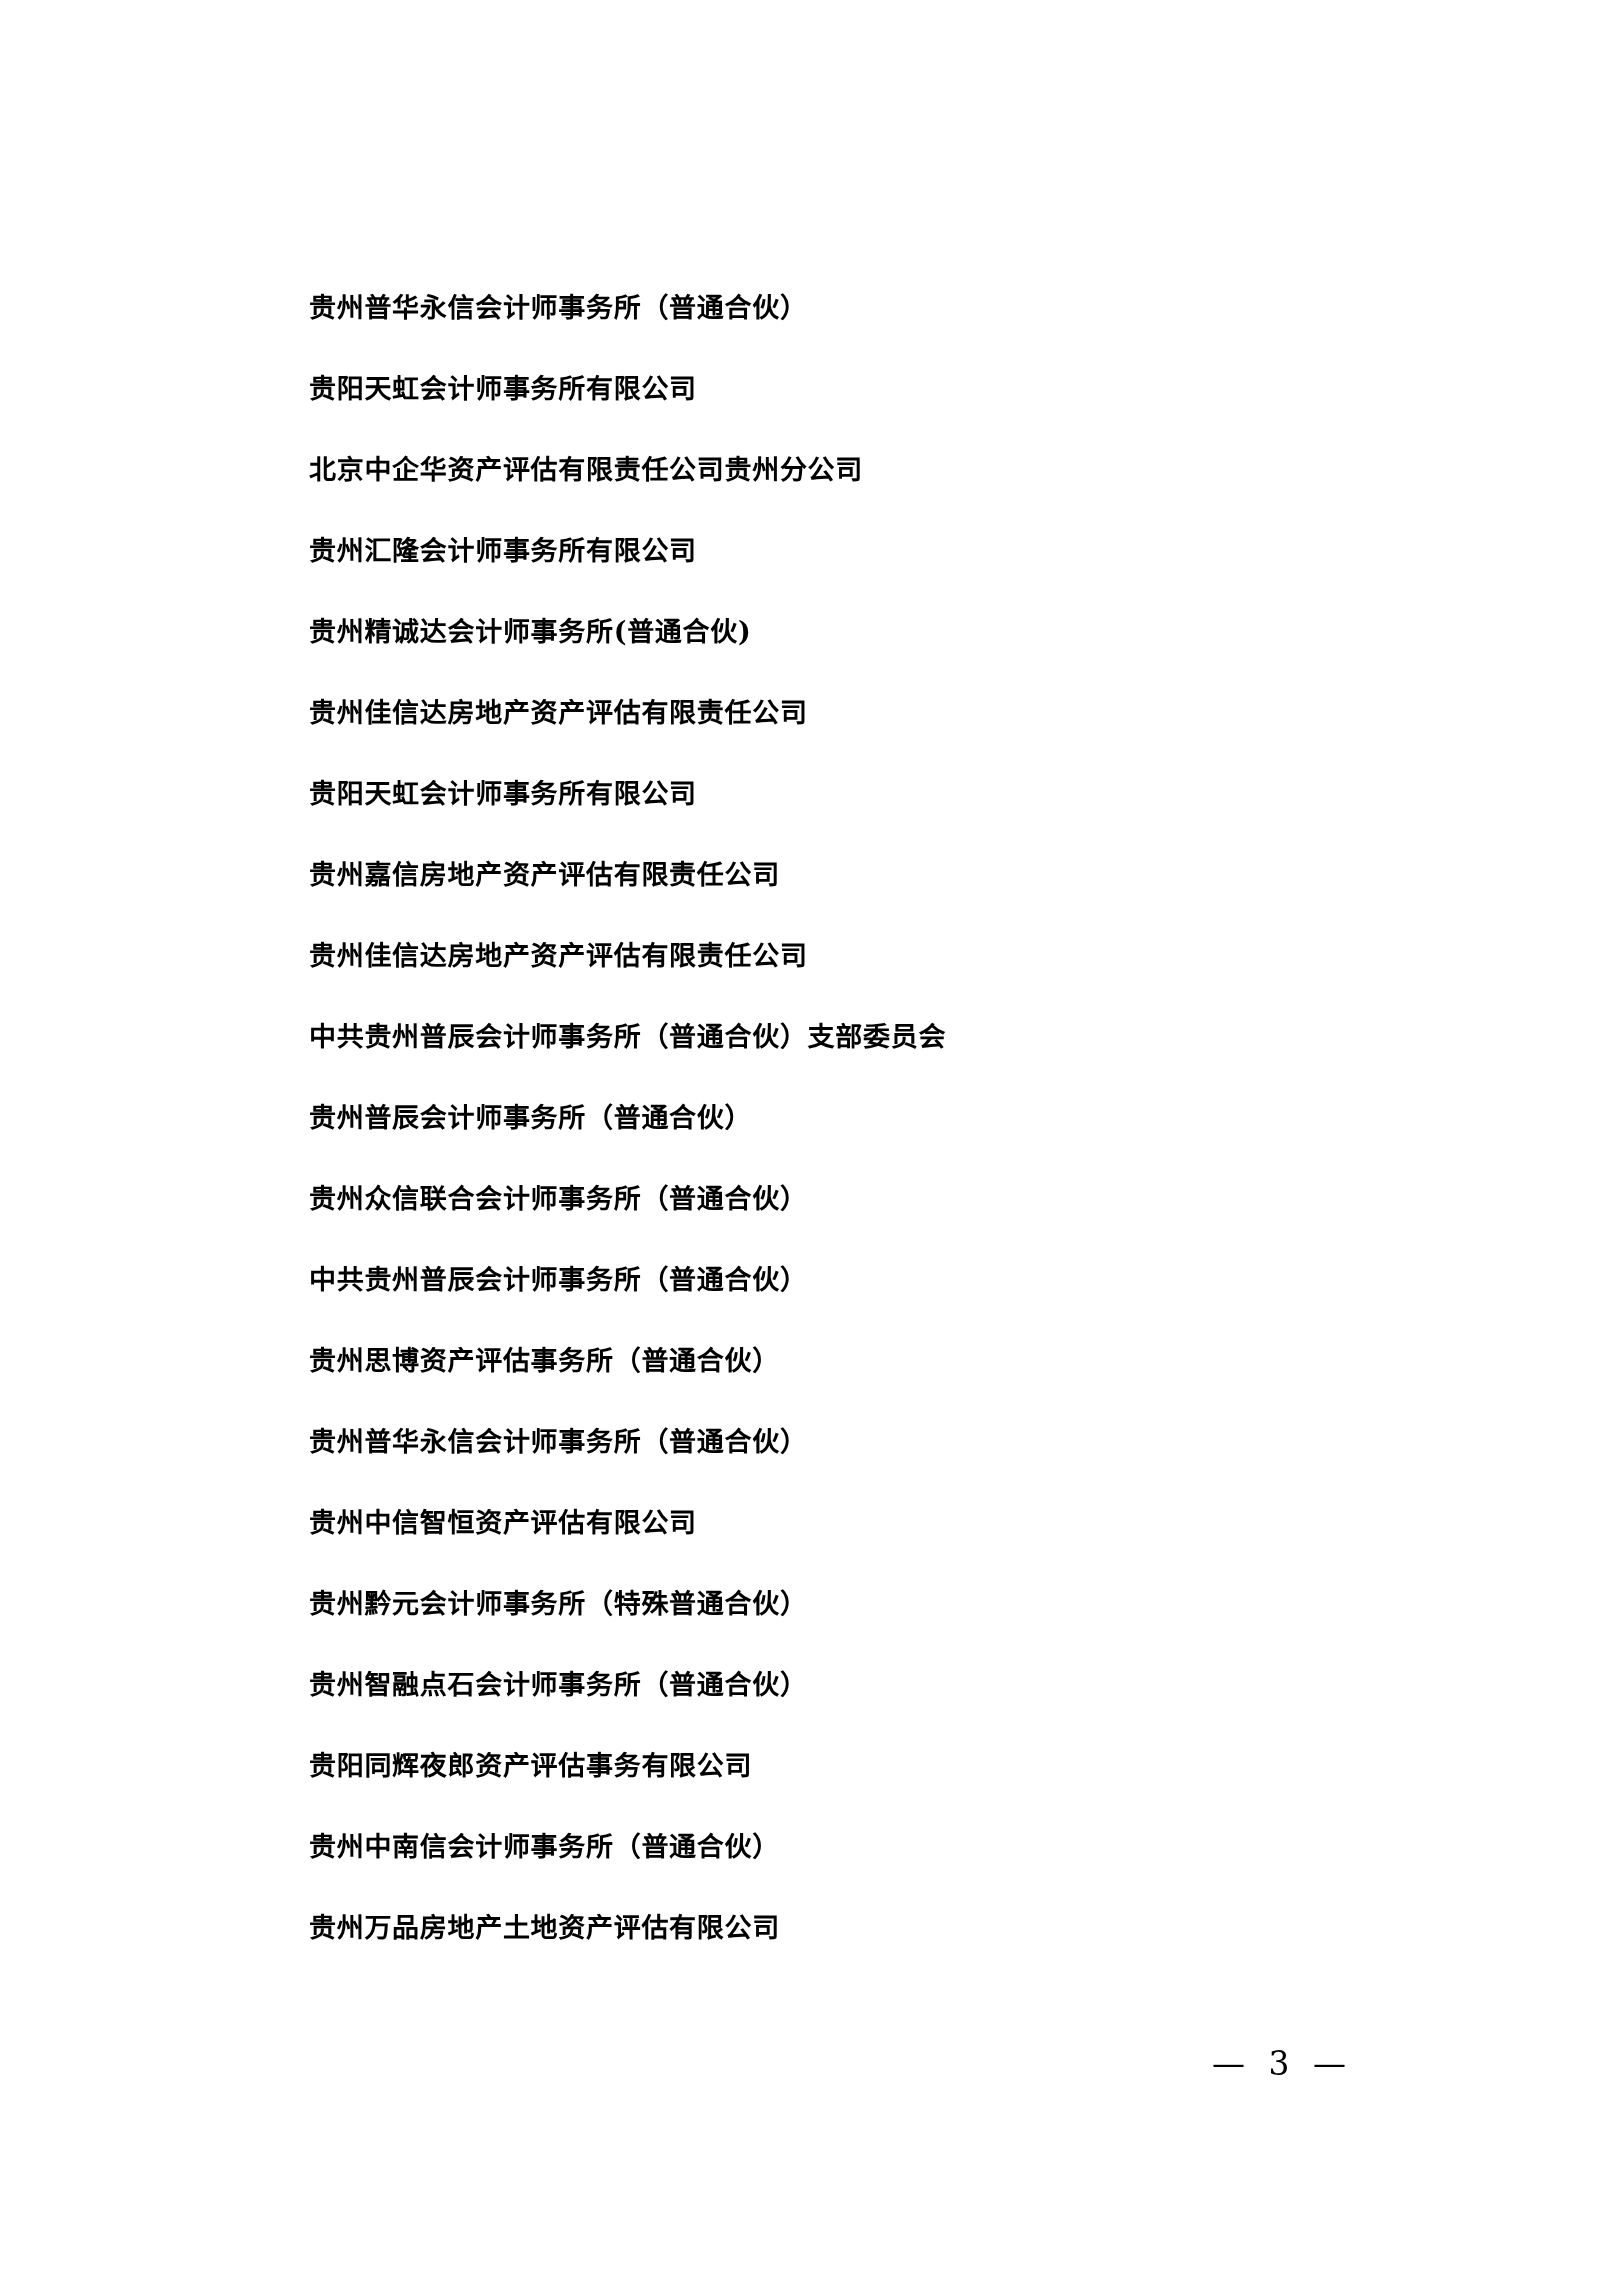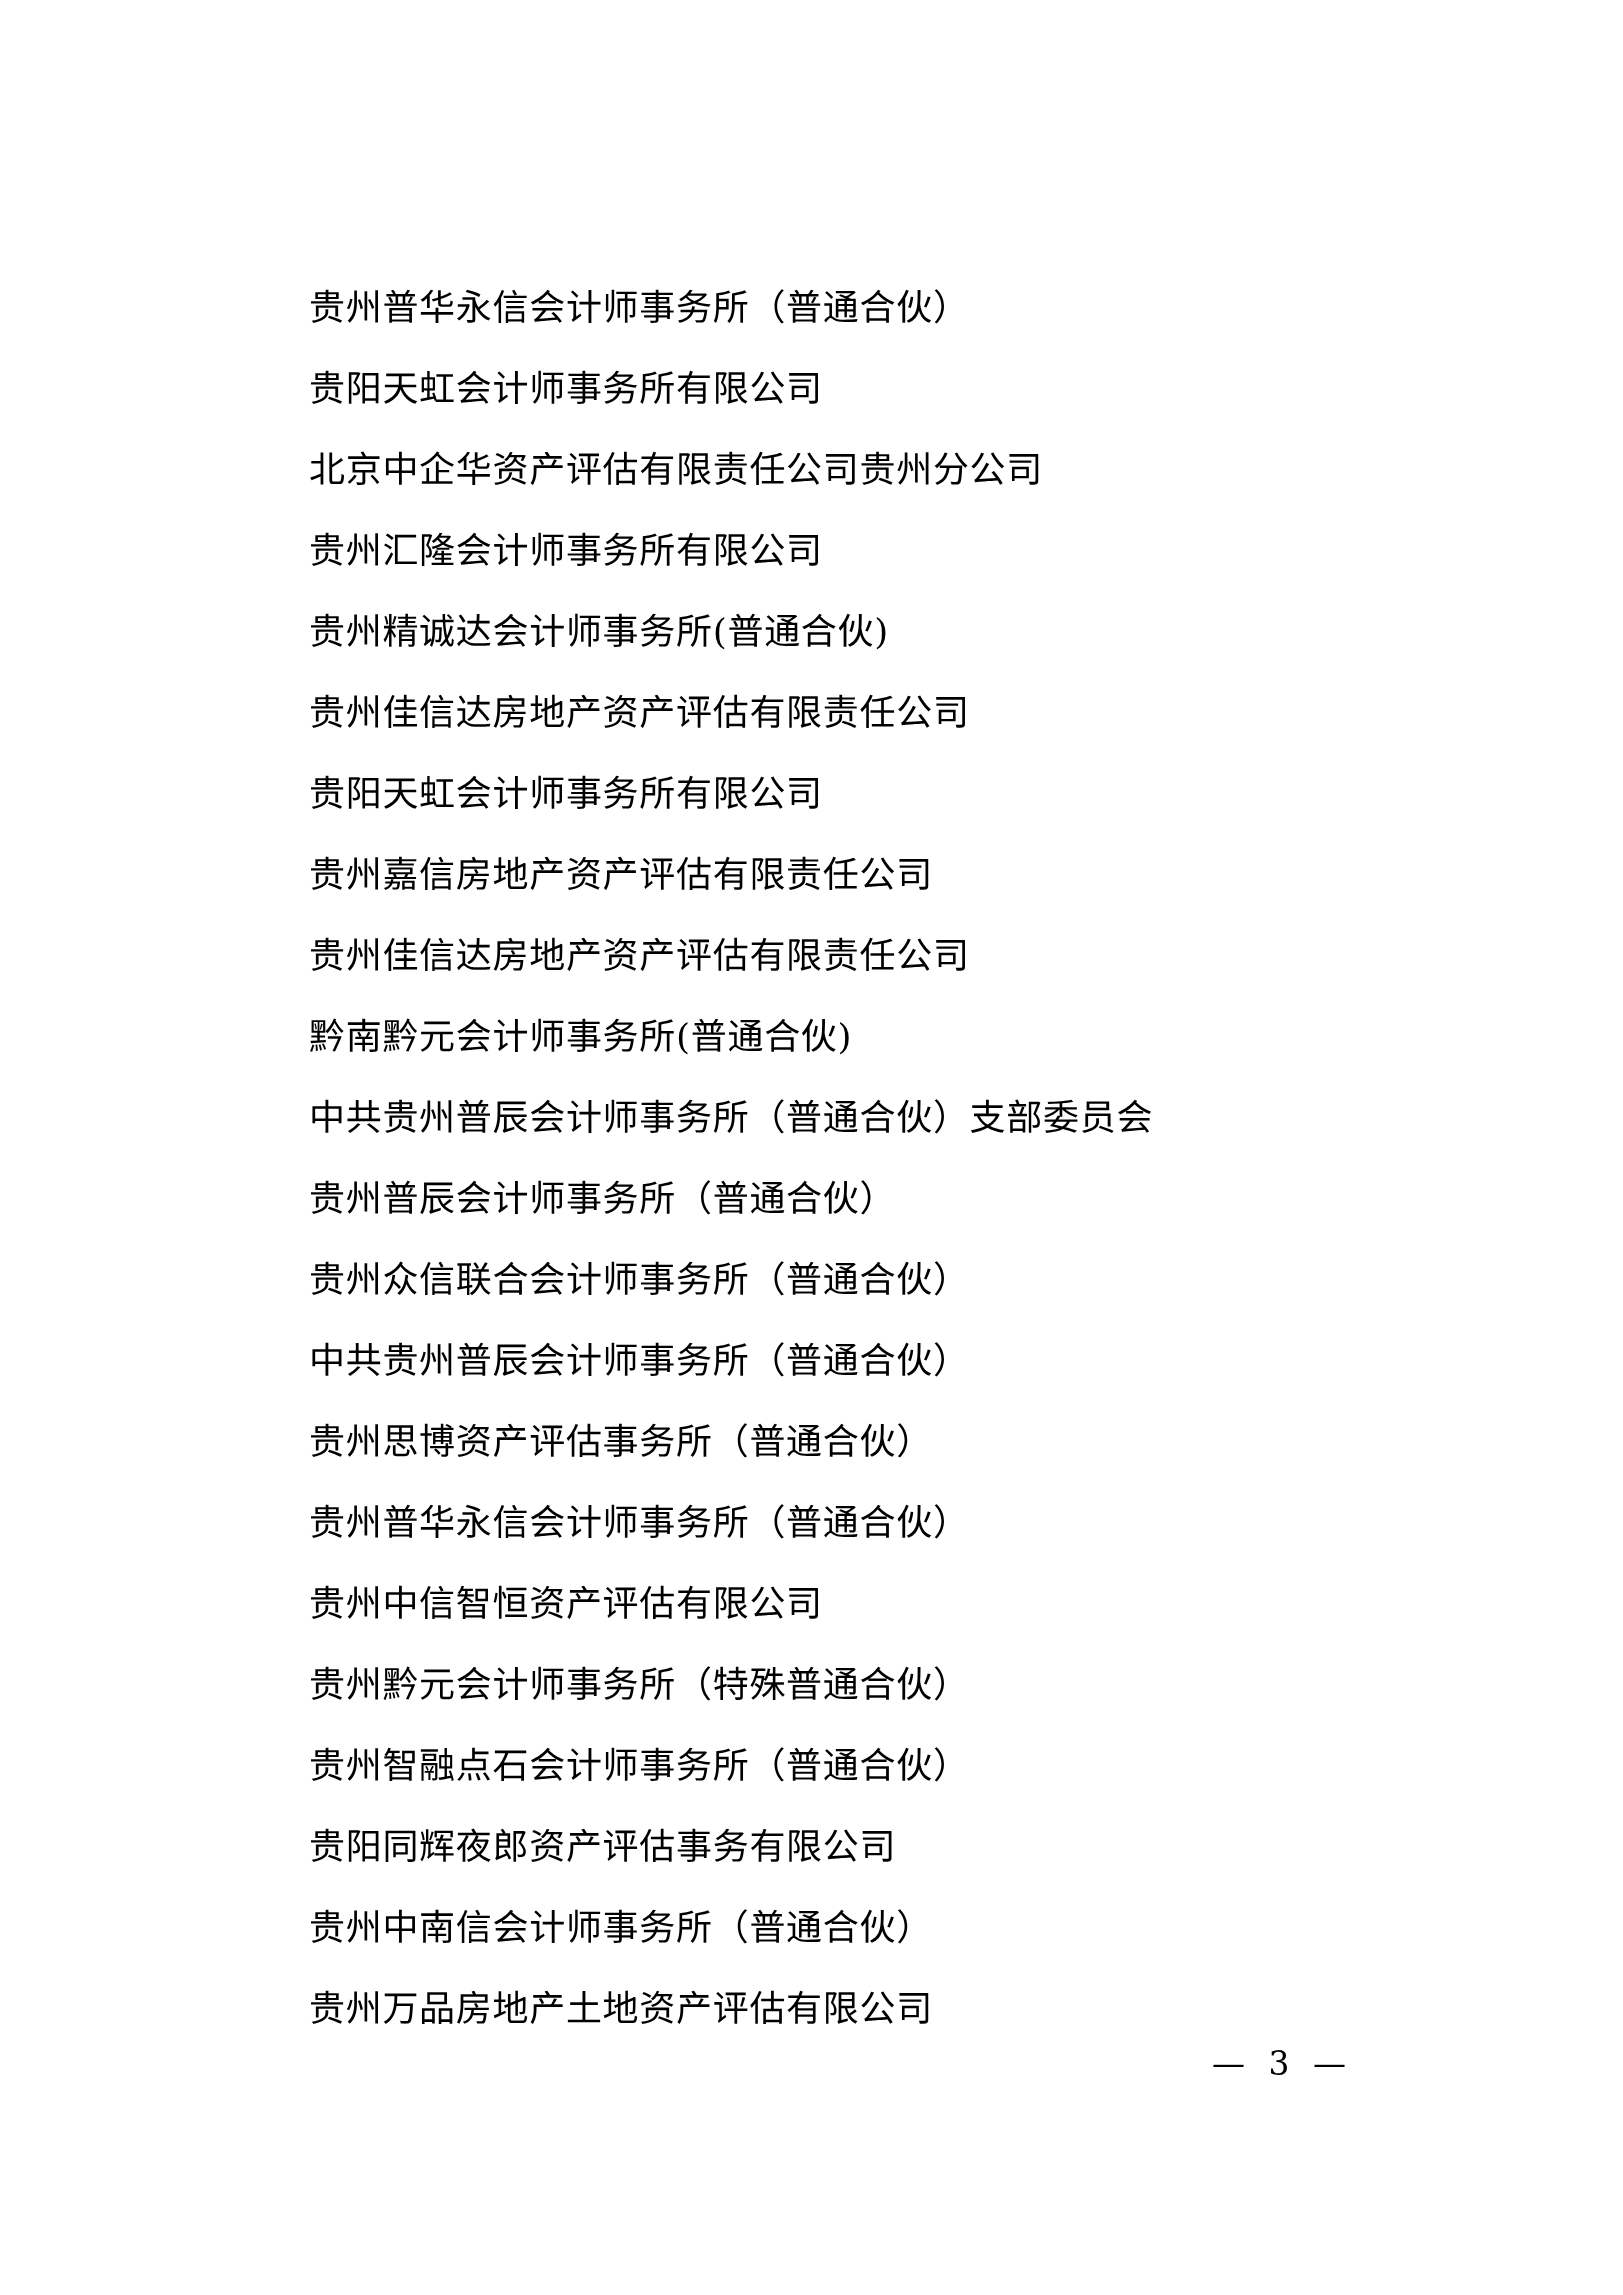--- a/index.html
+++ b/index.html
@@ -17,26 +17,26 @@
     font-family: "DejaVu Serif", "Liberation Serif", serif;
     overflow: hidden;
   }
   .company-list {
     position: absolute;
     left: 309px;
     top: 267px;
     right: 131px;
   }
   .company-line {
-    font-size: 36px;
+    font-size: 27px;
     line-height: 81px;
     height: 81px;
     letter-spacing: 0.7px;
     white-space: pre;
-    font-weight: 400;
+    font-weight: 700;
   }
   .page-number {
     position: absolute;
     top: 2041px;
     left: 1212px;
     font-size: 33px;
     line-height: 46px;
     letter-spacing: 6.5px;
     white-space: pre;
   }
@@ -48,21 +48,20 @@
   <main class="company-list">
     <div class="company-line">贵州普华永信会计师事务所（普通合伙）</div>
     <div class="company-line">贵阳天虹会计师事务所有限公司</div>
     <div class="company-line">北京中企华资产评估有限责任公司贵州分公司</div>
     <div class="company-line">贵州汇隆会计师事务所有限公司</div>
     <div class="company-line">贵州精诚达会计师事务所(普通合伙)</div>
     <div class="company-line">贵州佳信达房地产资产评估有限责任公司</div>
     <div class="company-line">贵阳天虹会计师事务所有限公司</div>
     <div class="company-line">贵州嘉信房地产资产评估有限责任公司</div>
     <div class="company-line">贵州佳信达房地产资产评估有限责任公司</div>
-    <div class="company-line">黔南黔元会计师事务所(普通合伙)</div>
     <div class="company-line">中共贵州普辰会计师事务所（普通合伙）支部委员会</div>
     <div class="company-line">贵州普辰会计师事务所（普通合伙）</div>
     <div class="company-line">贵州众信联合会计师事务所（普通合伙）</div>
     <div class="company-line">中共贵州普辰会计师事务所（普通合伙）</div>
     <div class="company-line">贵州思博资产评估事务所（普通合伙）</div>
     <div class="company-line">贵州普华永信会计师事务所（普通合伙）</div>
     <div class="company-line">贵州中信智恒资产评估有限公司</div>
     <div class="company-line">贵州黔元会计师事务所（特殊普通合伙）</div>
     <div class="company-line">贵州智融点石会计师事务所（普通合伙）</div>
     <div class="company-line">贵阳同辉夜郎资产评估事务有限公司</div>

